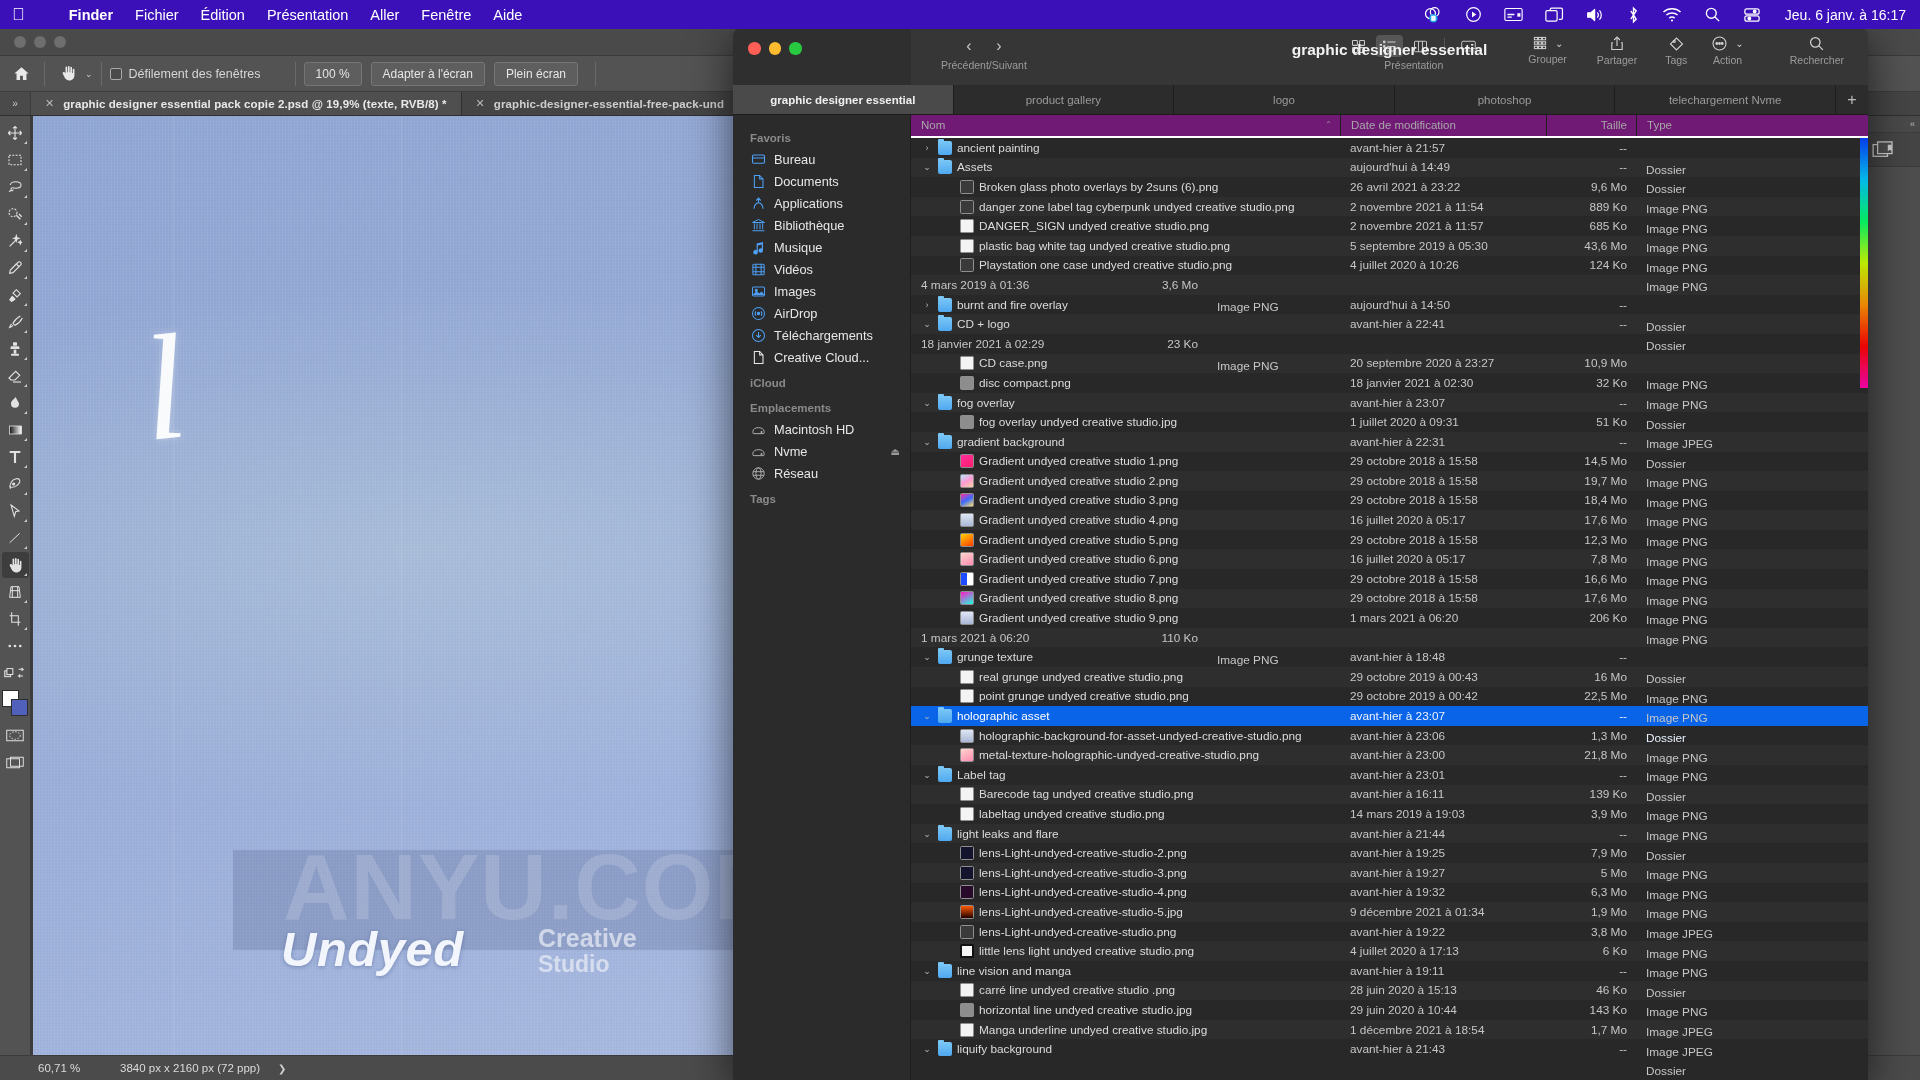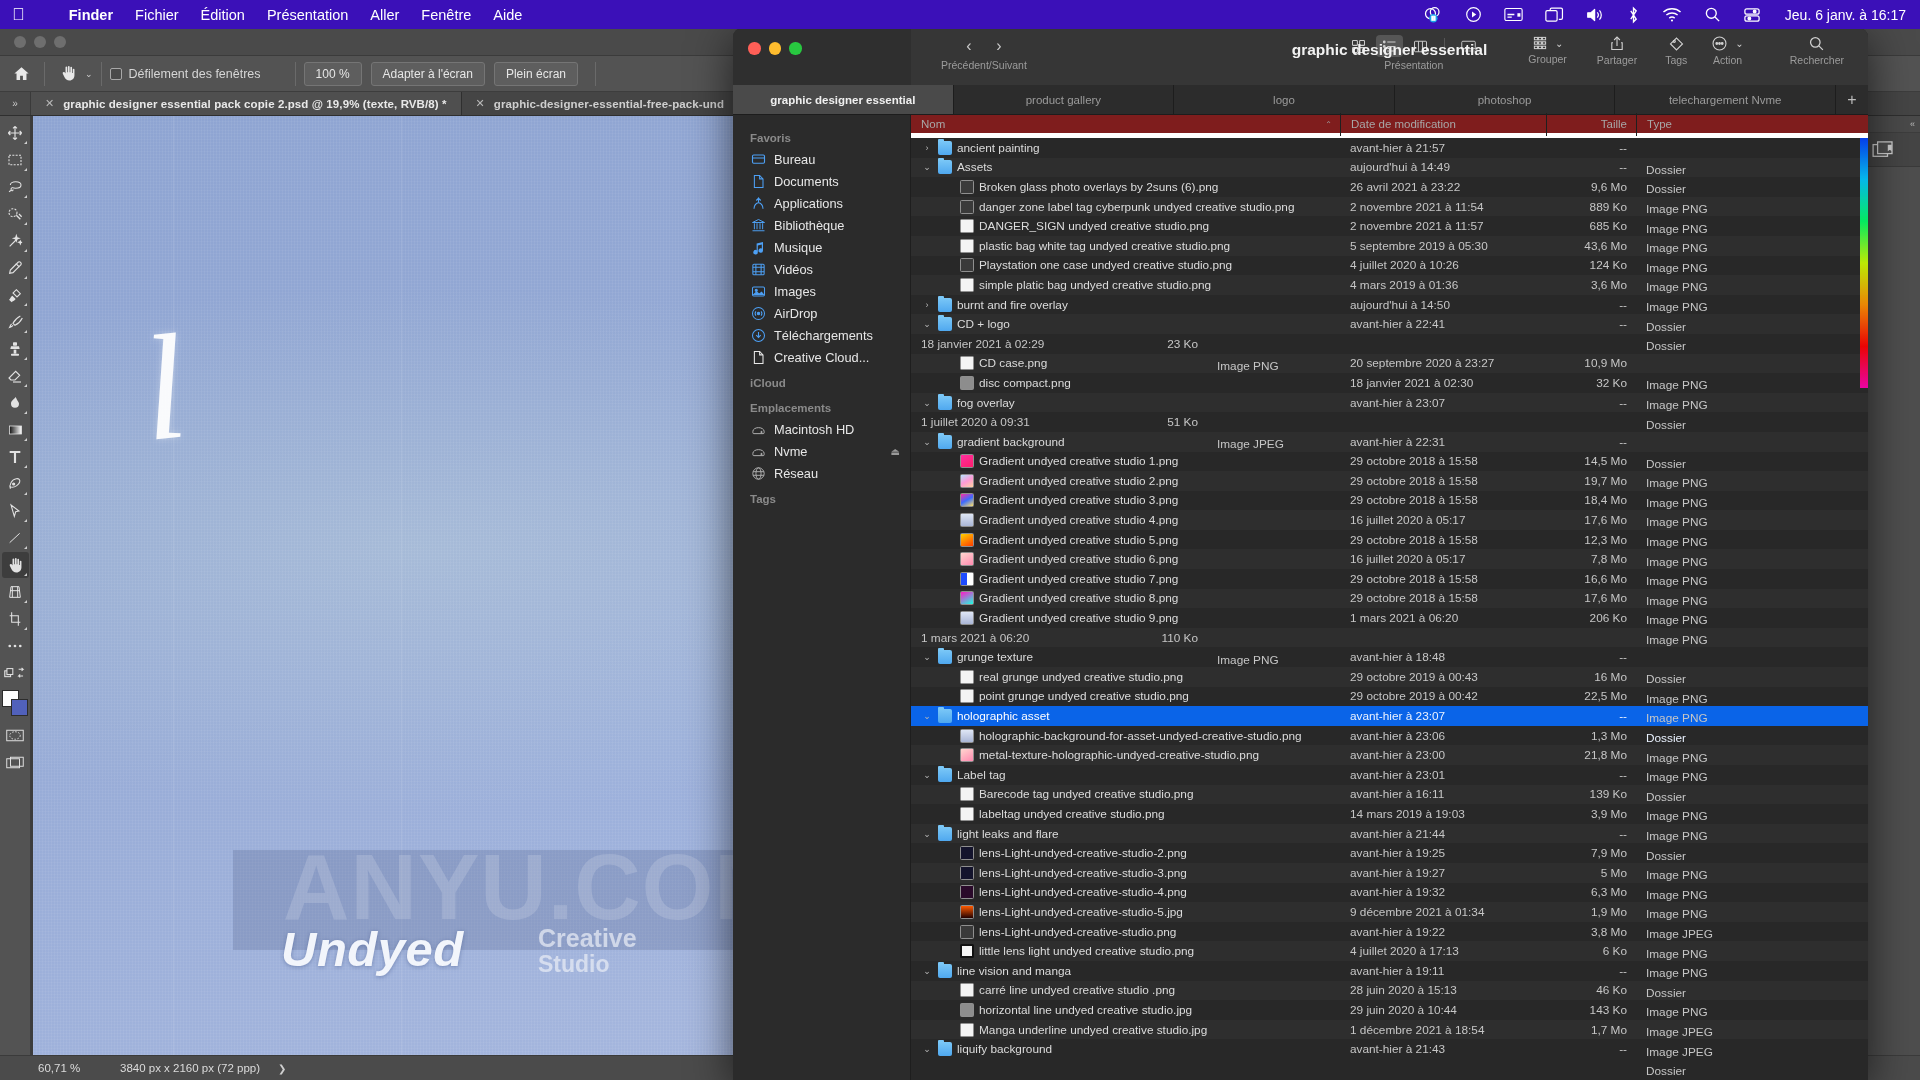--- a/index.html
+++ b/index.html
@@ -223,22 +223,22 @@
     display:flex; align-items:center; gap:8px; height:22px; padding:0 10px 0 17px;
     color:#e7e7e7; font-size:12.8px;
   }
   .sb-item .ico{ width:16px;height:16px;display:flex;align-items:center;justify-content:center;color:#4da0f5;flex:none;}
   .sb-item .eject{ margin-left:auto; color:#9a9a9a; font-size:10px; }
   .sb-item.grey .ico{ color:#b2b2b2; }
 
   
   #fd-list{ flex:1; background:#282828; display:flex; flex-direction:column; min-width:0; position:relative;}
   #fd-colhead{
-    height:23px; display:flex; align-items:center; background:#7f1d1d;
-    border-bottom:5px solid #ffffff; color:#a7a7a7; font-size:11.5px;
+    height:23px; display:flex; align-items:flex-end; background:#701a75;
+    border-bottom:2px solid #ffffff; color:#a7a7a7; font-size:11.5px;
   }
   #fd-colhead .ch{ padding-left:10px; position:relative; height:23px; display:flex; align-items:center;}
   #fd-colhead .ch + .ch{ border-left:1px solid #1f1f1f; }
   .c-name{ width:429px; }
   .c-date{ width:206px; }
   .c-size{ width:90px; justify-content:flex-end!important; padding-right:9px; }
   .c-type{ flex:1; }
   .sortcaret{ position:absolute; right:8px; color:#9d9d9d; font-size:8px; }
 
   #fd-rows{ flex:1; overflow:hidden; }
@@ -907,26 +907,20 @@
               <span class="ind" style="width: 17px;"></span>
               <span class="disc empty">›</span>
               <span class="ficon img dark"></span>
               <span>Playstation one case undyed creative studio.png</span>
             </div>
             <div class="cell date">4 juillet 2020 à 10:26</div>
             <div class="cell size">124 Ko</div>
             <div class="cell type">Image PNG</div>
           </div>
           <div class="row alt">
-            <div class="cell name">
-              <span class="ind" style="width: 17px;"></span>
-              <span class="disc empty">›</span>
-              <span class="ficon img white"></span>
-              <span>simple platic bag undyed creative studio.png</span>
-            </div>
             <div class="cell date">4 mars 2019 à 01:36</div>
             <div class="cell size">3,6 Mo</div>
             <div class="cell type">Image PNG</div>
           </div>
           <div class="row">
             <div class="cell name">
               <span class="disc">›</span>
               <span class="ficon folder"></span>
               <span>burnt and fire overlay</span>
             </div>
@@ -975,20 +969,26 @@
             <div class="cell name">
               <span class="disc">⌄</span>
               <span class="ficon folder"></span>
               <span>fog overlay</span>
             </div>
             <div class="cell date">avant-hier à 23:07</div>
             <div class="cell size">--</div>
             <div class="cell type">Dossier</div>
           </div>
           <div class="row">
+            <div class="cell name">
+              <span class="ind" style="width: 17px;"></span>
+              <span class="disc empty">›</span>
+              <span class="ficon img grey"></span>
+              <span>fog overlay undyed creative studio.jpg</span>
+            </div>
             <div class="cell date">1 juillet 2020 à 09:31</div>
             <div class="cell size">51 Ko</div>
             <div class="cell type">Image JPEG</div>
           </div>
           <div class="row alt">
             <div class="cell name">
               <span class="disc">⌄</span>
               <span class="ficon folder"></span>
               <span>gradient background</span>
             </div>

